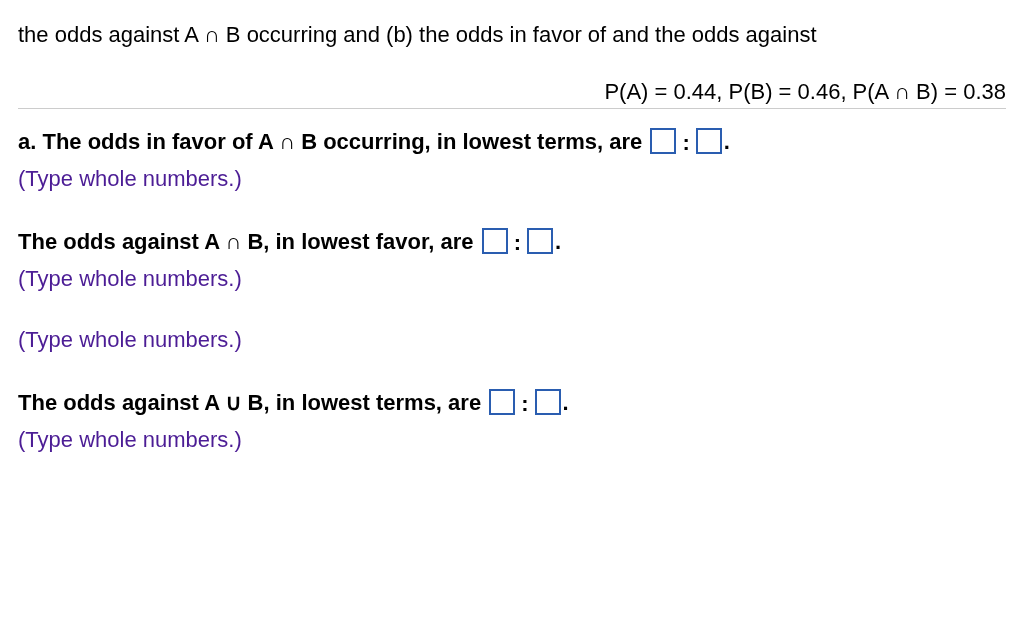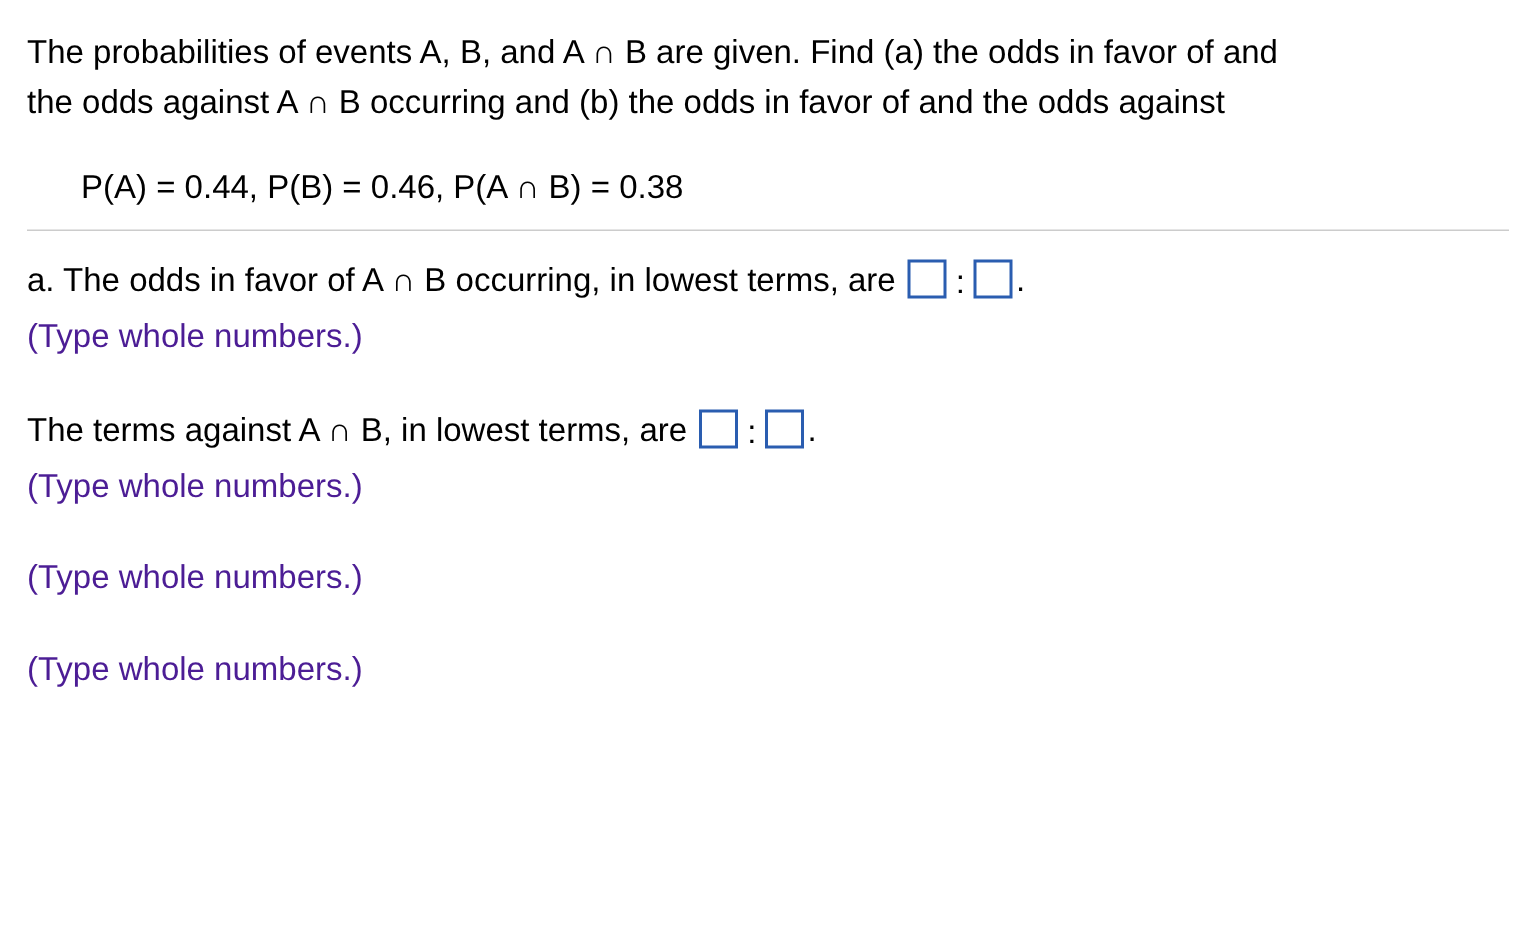--- a/index.html
+++ b/index.html
@@ -14,33 +14,34 @@
       background: #fff;
       padding: 18px 18px;
       width: 1024px;
       line-height: 1.5;
     }
     .problem-statement {
       margin-bottom: 24px;
     }
     .given-values {
       padding-left: 36px;
-      margin-bottom: 12px;
+      text-align: right;
     }
     .divider {
       border: none;
       border-top: 1px solid #ccc;
       margin: 0 0 14px 0;
     }
     .question-block {
       margin-bottom: 28px;
     }
     .question-line {
       display: block;
       line-height: 1.7;
+      font-weight: bold;
     }
     .hint {
       color: #4c1d95;
     }
     .answer-box {
       display: inline-block;
       width: 26px;
       height: 26px;
       border: 2px solid #2a5db0;
       background: #fff;
@@ -52,41 +53,43 @@
     .colon {
       display: inline-block;
       margin: 0 4px;
       vertical-align: middle;
     }
   </style>
 </head>
 <body>
 
 <div class="problem-statement">
-  <div>The probabilities of events A, B, and A ∩ B are given. Find (a) the odds in favor of and</div>
   <div>the odds against A ∩ B occurring and (b) the odds in favor of and the odds against</div>
 </div>
 
 <div class="given-values">P(A) = 0.44, P(B) = 0.46, P(A ∩ B) = 0.38</div>
 
 <hr class="divider">
 
 <div class="question-block">
   <span class="question-line">
     <span>a. The odds in favor of A ∩ B occurring, in lowest terms, are </span><span class="answer-box"></span><span class="colon">:</span><span class="answer-box"></span><span>.</span>
   </span>
   <span class="hint">(Type whole numbers.)</span>
 </div>
 
 <div class="question-block">
   <span class="question-line">
-    <span>The terms against A ∩ B, in lowest terms, are </span><span class="answer-box"></span><span class="colon">:</span><span class="answer-box"></span><span>.</span>
+    <span>The odds against A ∩ B, in lowest favor, are </span><span class="answer-box"></span><span class="colon">:</span><span class="answer-box"></span><span>.</span>
   </span>
   <span class="hint">(Type whole numbers.)</span>
 </div>
 
 <div class="question-block">
   <span class="hint">(Type whole numbers.)</span>
 </div>
 
 <div class="question-block">
+  <span class="question-line">
+    <span>The odds against A ∪ B, in lowest terms, are </span><span class="answer-box"></span><span class="colon">:</span><span class="answer-box"></span><span>.</span>
+  </span>
   <span class="hint">(Type whole numbers.)</span>
 </div>
 
 </body></html>

